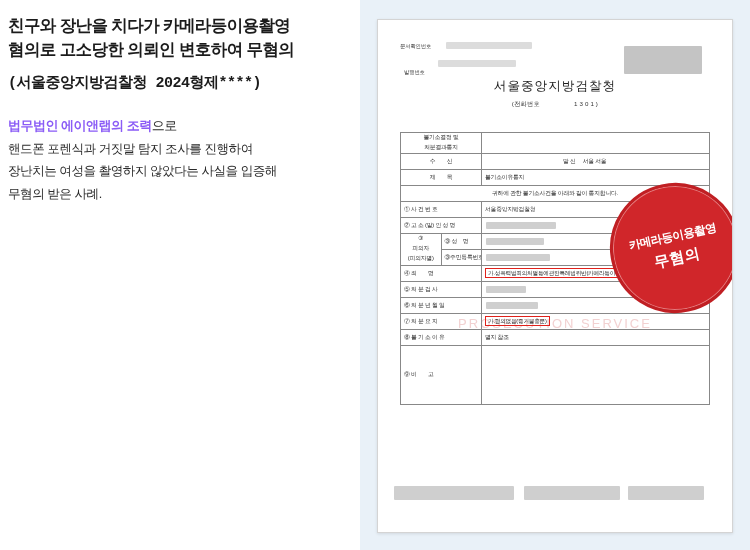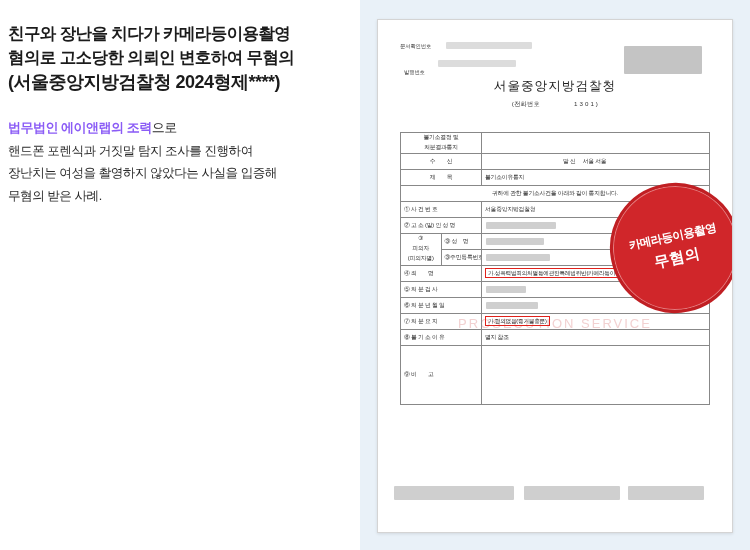--- a/index.html
+++ b/index.html
@@ -19,40 +19,41 @@
     height: 550px;
   }
 
   
   .left-col {
     position: absolute;
     left: 0;
     top: 0;
     width: 360px;
     height: 550px;
-    padding: 22px 12px 0 8px;
+    padding: 14px 12px 0 8px;
     box-sizing: border-box;
   }
   .headline {
     font-size: 16.5px;
     font-weight: bold;
     color: #1b1b1b;
     line-height: 1.45;
     letter-spacing: -0.6px;
   }
   .headline .ln {
     display: block;
     white-space: nowrap;
   }
   .case-no {
-    margin-top: 0;
-    font-size: 18px;
+    margin-top: 11px;
+    font-size: 15px;
     font-weight: bold;
     color: #1b1b1b;
     letter-spacing: -0.5px;
+    font-family: Liberation Mono, monospace;
   }
   .body-block {
     margin-top: 17px;
   }
   .body-block .ln {
     display: block;
     font-size: 12.6px;
     color: #2a2a2a;
     line-height: 1.82;
     letter-spacing: -0.5px;

